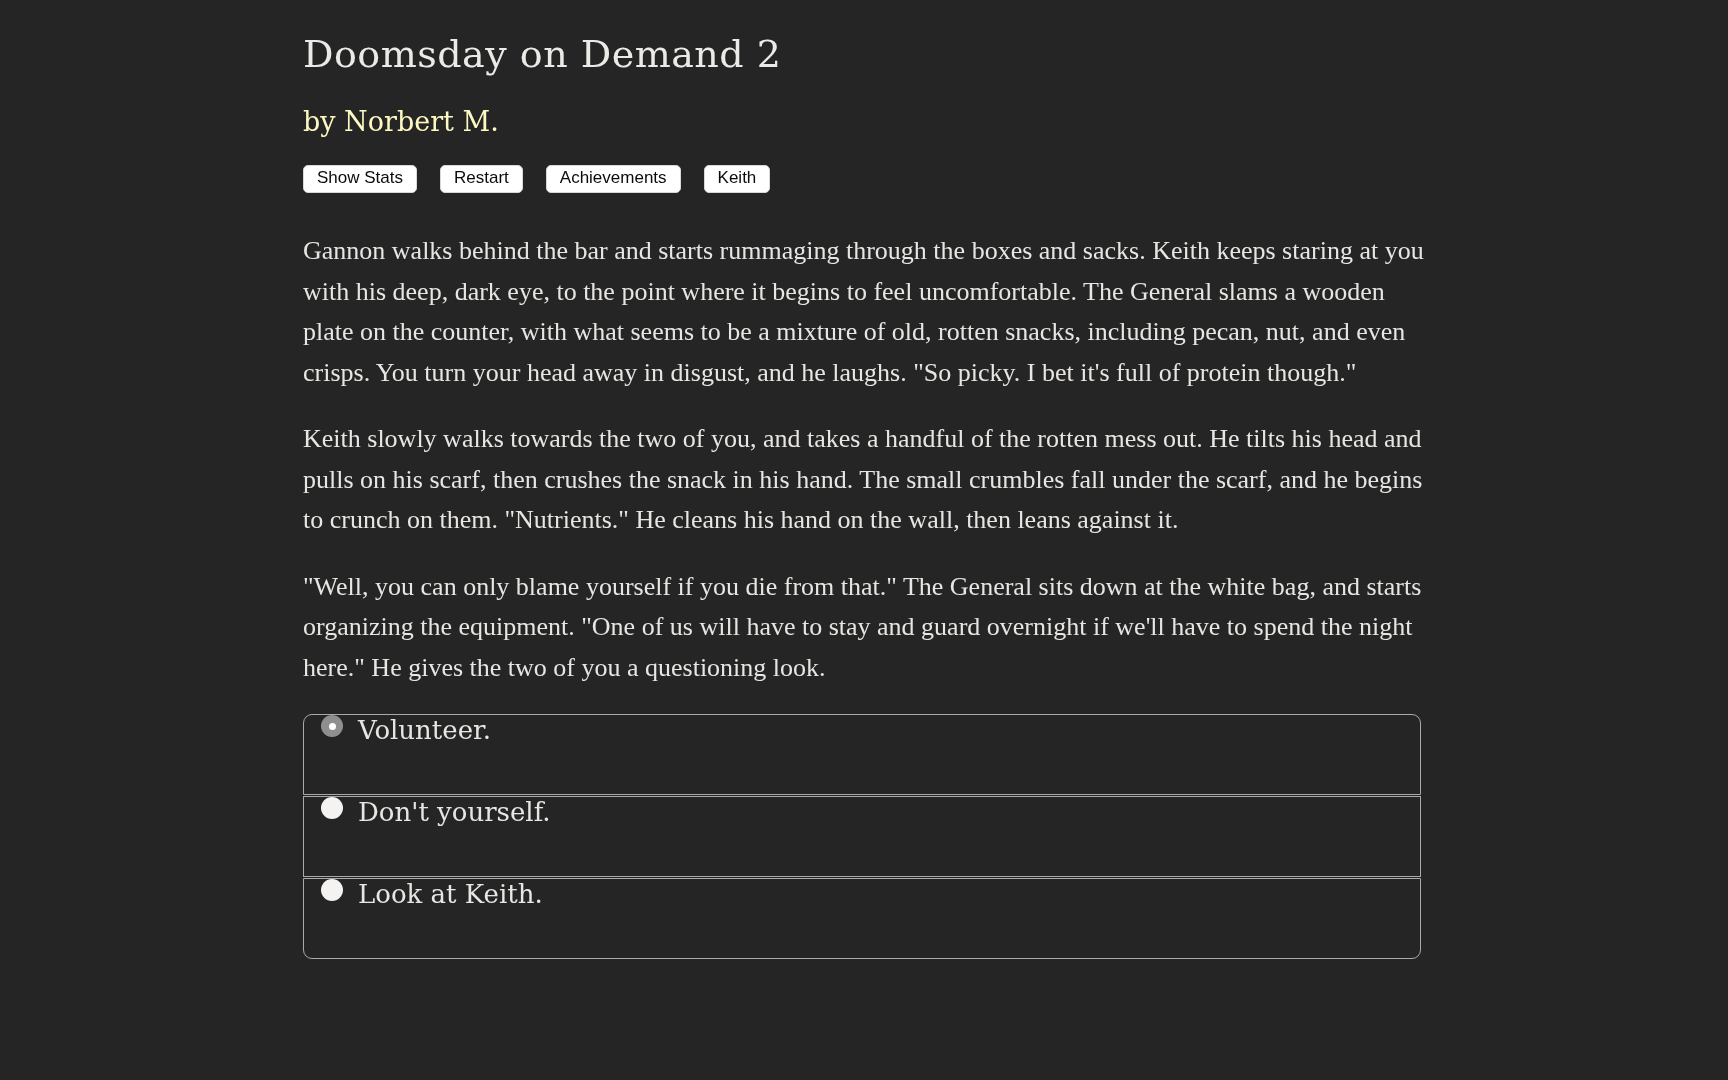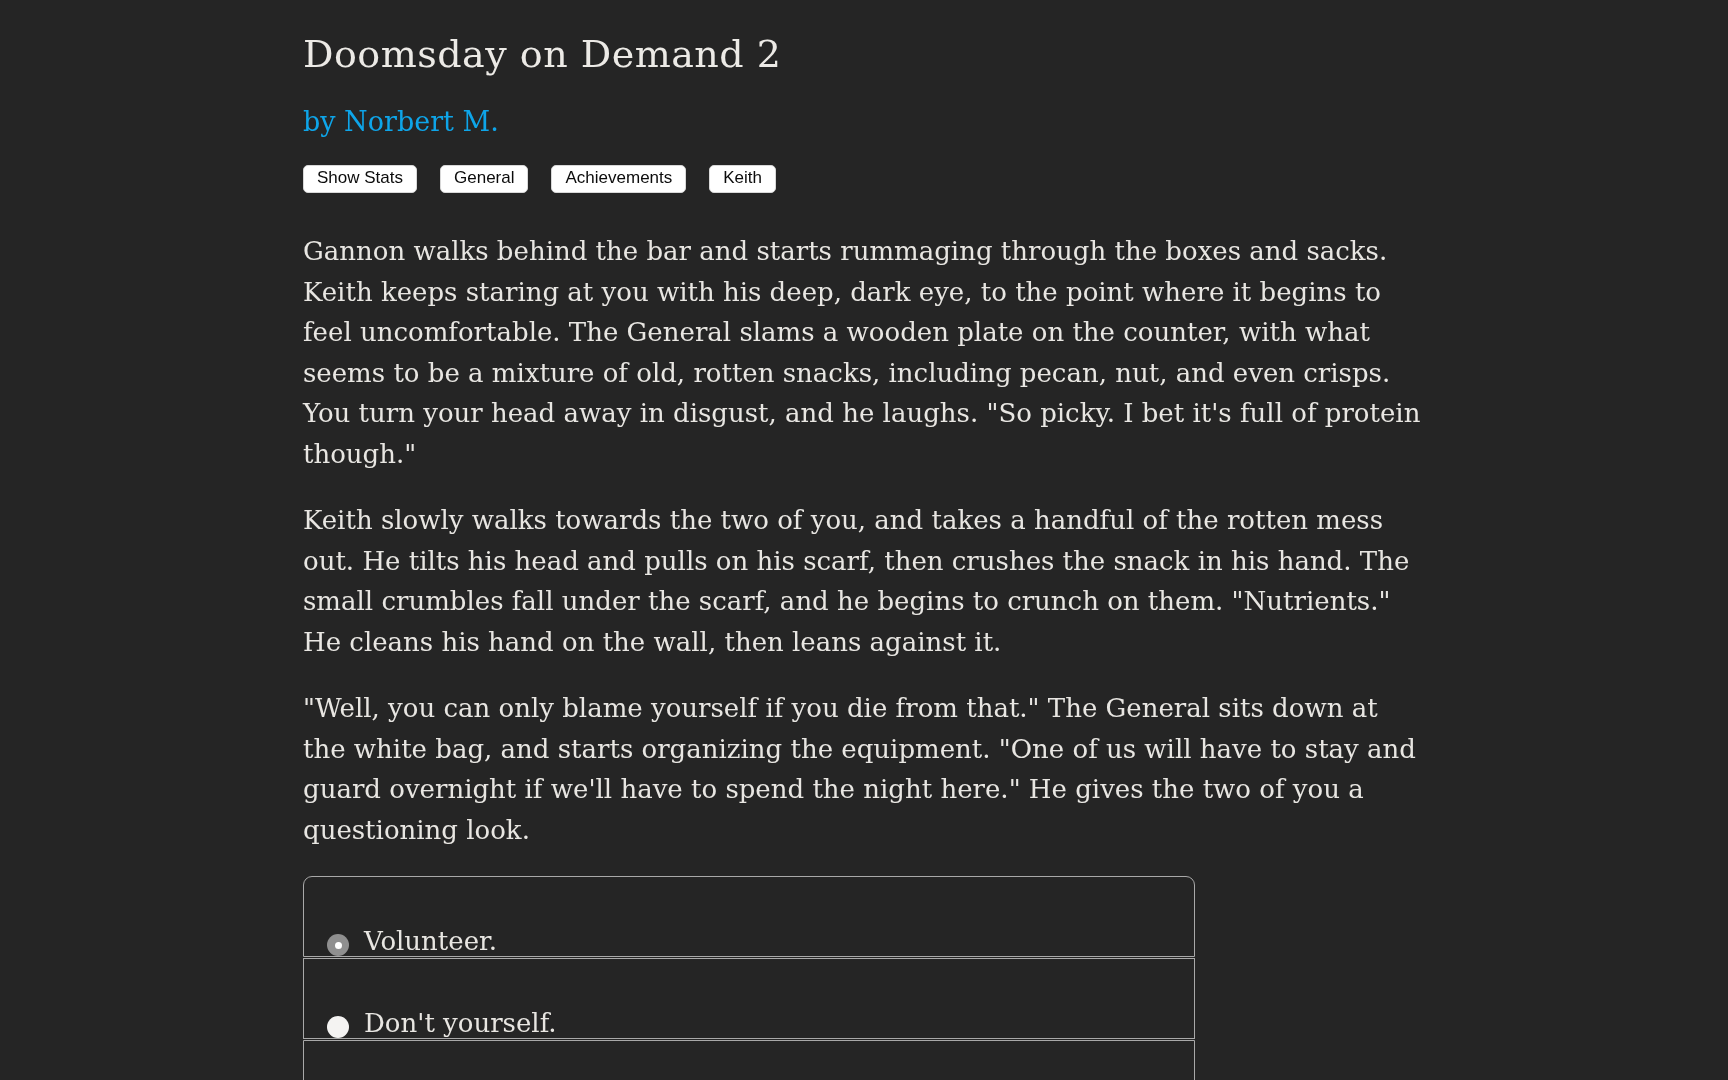--- a/index.html
+++ b/index.html
@@ -18,56 +18,56 @@
   .title {
     font-size: 38px;
     font-weight: 500;
     letter-spacing: 0.5px;
     color: #eceae6;
   }
   .byline {
     font-size: 27px;
     font-weight: 400;
     margin-top: 30px;
-    color: #0ea5e9;
+    color: #fef9c3;
   }
   .toolbar {
     margin-top: 28px;
     display: flex;
     gap: 23px;
   }
   .btn {
     background: #ffffff;
     color: #0b0b0b;
     border: 1px solid #d8d8d8;
     border-radius: 5px;
     font-family: "Liberation Sans", sans-serif;
     font-size: 17px;
     line-height: 1;
     padding: 3px 13px 6px 13px;
     cursor: pointer;
     white-space: nowrap;
   }
-  .story { margin-top: 38px; }
+  .story { margin-top: 38px; font-family: Liberation Serif, serif; }
   .story p {
     font-size: 26px;
     line-height: 40.5px;
     margin-bottom: 26px;
     color: #e8e6e2;
   }
   .choices {
     margin-top: 22px;
   }
   .choice-row {
-    width: 892px;
+    width: 1118px;
     height: 81px;
     border: 1px solid #a9a9a9;
     display: flex;
-    align-items: flex-end;
-    padding-left: 23px;
+    align-items: flex-start;
+    padding-left: 17px;
     cursor: pointer;
     background: transparent;
   }
   .choice-row + .choice-row { margin-top: 1px; }
   .choice-row.first { border-radius: 9px 9px 0 0; }
   .choice-row.last  { border-radius: 0 0 9px 9px; }
   .radio {
     appearance: none;
     -webkit-appearance: none;
     width: 22px; height: 22px;
@@ -98,21 +98,21 @@
 </head>
 <body>
 
 <div class="container">
 
   <h1 class="title">Doomsday on Demand 2</h1>
   <div class="byline">by Norbert M.</div>
 
   <div class="toolbar">
     <button class="btn">Show Stats</button>
-    <button class="btn">General</button>
+    <button class="btn">Restart</button>
     <button class="btn">Achievements</button>
     <button class="btn">Keith</button>
   </div>
 
   <div class="story">
     <p>Gannon walks behind the bar and starts rummaging through the boxes and sacks. Keith keeps staring at you with his deep, dark eye, to the point where it begins to feel uncomfortable. The General slams a wooden plate on the counter, with what seems to be a mixture of old, rotten snacks, including pecan, nut, and even crisps. You turn your head away in disgust, and he laughs. "So picky. I bet it's full of protein though."</p>
     <p>Keith slowly walks towards the two of you, and takes a handful of the rotten mess out. He tilts his head and pulls on his scarf, then crushes the snack in his hand. The small crumbles fall under the scarf, and he begins to crunch on them. "Nutrients." He cleans his hand on the wall, then leans against it.</p>
     <p>"Well, you can only blame yourself if you die from that." The General sits down at the white bag, and starts organizing the equipment. "One of us will have to stay and guard overnight if we'll have to spend the night here." He gives the two of you a questioning look.</p>
   </div>
 

